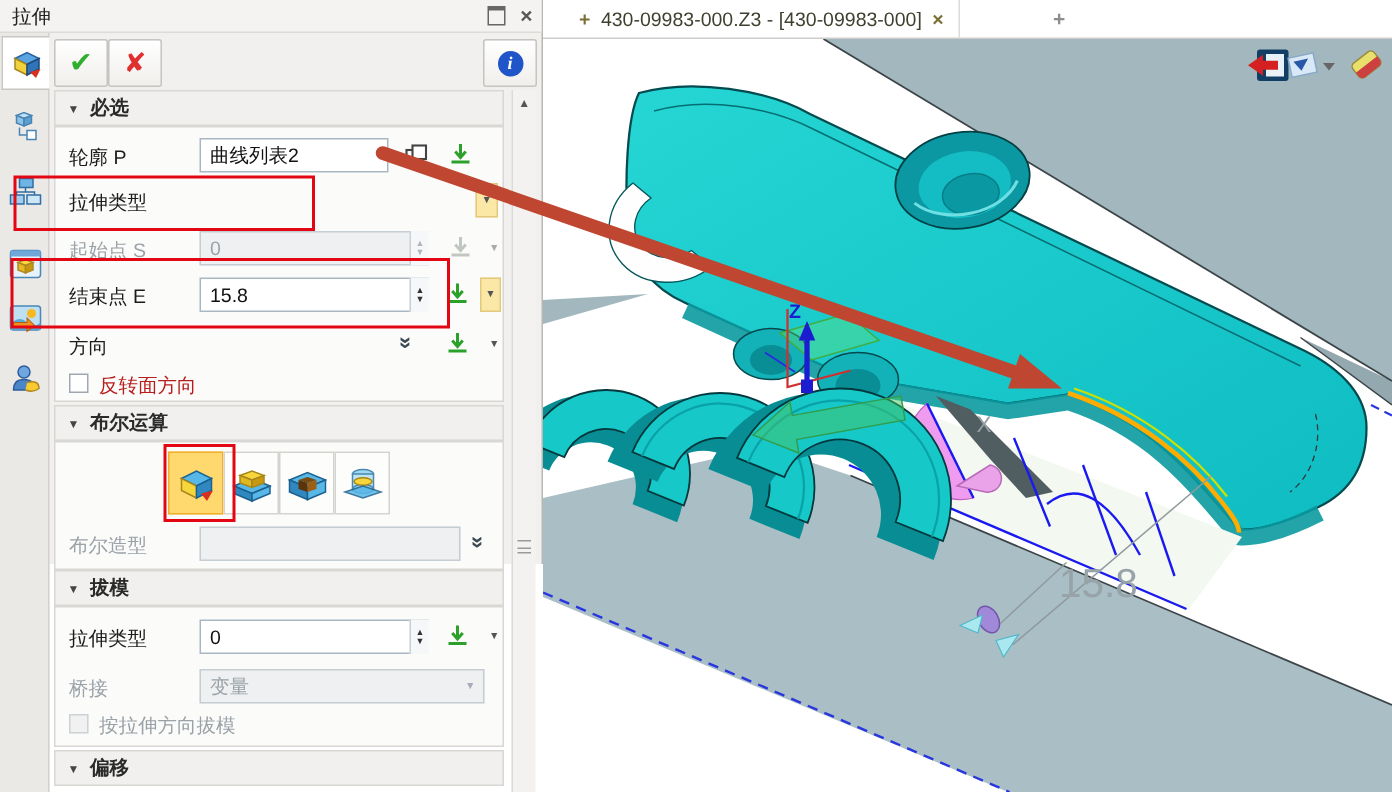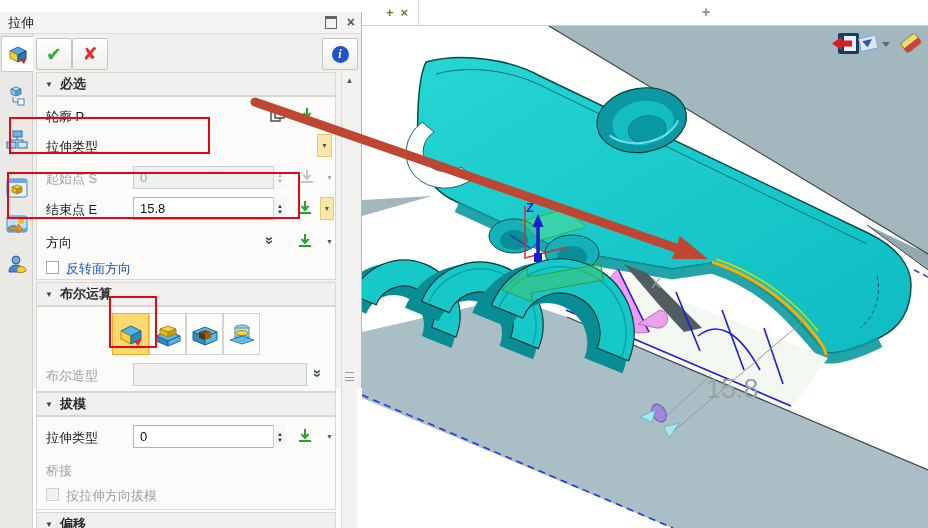--- a/index.html
+++ b/index.html
@@ -1,20 +1,20 @@
 <!DOCTYPE html>
 <html><head>
 <meta charset="utf-8">
 <style>
   html,body{margin:0;padding:0;width:928px;height:528px;overflow:hidden;background:#fff;
     font-family:"Liberation Sans","DejaVu Sans",sans-serif;-webkit-font-smoothing:antialiased;}
   #stage{position:relative;width:928px;height:528px;}
 
   
-  .panel{position:absolute;left:0;top:12px;width:362px;height:376px;background:#f1f0ee;border-right:1px solid #b9b7b4;box-sizing:border-box;}
+  .panel{position:absolute;left:0;top:0;width:362px;height:376px;background:#f1f0ee;border-right:1px solid #b9b7b4;box-sizing:border-box;}
   .titlebar{position:absolute;left:0;top:0;width:100%;height:22px;background:#f4f3f1;border-bottom:1px solid #dddbd8;display:flex;align-items:center;font-size:13px;color:#222;padding-left:8px;box-sizing:border-box;}
   .title-ctrls{position:absolute;right:6px;top:3px;display:flex;gap:10px;align-items:center;color:#555;}
   .restore-box{width:10px;height:9px;border:1px solid #666;border-top:3px solid #666;display:inline-block;}
   .close-glyph{font-size:14px;font-weight:bold;color:#555;line-height:14px;}
   .toolstrip{position:absolute;left:0;top:22px;width:33px;height:506px;background:#ebe9e6;border-right:1px solid #d3d1cd;box-sizing:border-box;}
   .strip-icon{position:absolute;left:3px;width:28px;height:28px;display:flex;align-items:center;justify-content:center;}
   .strip-icon.active{left:1px;width:31px;height:34px;background:#fff;border:1px solid #c9c7c3;border-right:none;}
   .btn{position:absolute;top:26px;width:34px;height:30px;background:linear-gradient(#ffffff,#f0efec);border:1px solid #c6c4c0;border-radius:2px;display:flex;align-items:center;justify-content:center;font-size:19px;font-weight:bold;}
   .btn.ok{left:36px;color:#2fae2f;}
   .btn.cancel{left:72px;color:#e02f2f;font-size:18px;}
@@ -27,21 +27,21 @@
   .lbl.dis{color:#9aa2a8;}
   .field{position:absolute;height:23px;background:#fff;border:1px solid #a9b7c3;box-sizing:border-box;display:flex;align-items:center;padding-left:6px;font-size:13px;color:#111;}
   .field.dis{background:#eef0f1;border-color:#c5cdd2;color:#9aa2a8;}
   .spin{position:absolute;width:13px;height:23px;display:flex;flex-direction:column;align-items:center;justify-content:center;font-size:6px;line-height:6px;color:#333;border-left:1px solid #c8d0d6;background:#f6f7f8;box-sizing:border-box;}
   .spin.dis{color:#b0b6ba;}
   .caret{position:absolute;width:15px;height:23px;display:flex;align-items:center;justify-content:center;font-size:7px;color:#555;box-sizing:border-box;}
   .caret.hl{background:#fbe8a6;border:1px solid #e3c97e;}
   .chev{position:absolute;font-size:15px;font-weight:bold;color:#3c4a55;transform:rotate(90deg);}
   .chk{position:absolute;width:13px;height:13px;background:#fff;border:1px solid #9fa8b0;box-sizing:border-box;}
   .chk.dis{background:#f1f1f1;border-color:#ccd2d6;}
-  .chklbl{position:absolute;font-size:13px;color:#1d4ed8;}
+  .chklbl{position:absolute;font-size:13px;color:#b91c1c;}
   .chklbl.dis{color:#9aa2a8;}
   .boolbtn{position:absolute;top:301px;width:35px;height:40px;background:#fdfdfc;border:1px solid #d5d3cf;display:flex;align-items:center;justify-content:center;}
   .boolbtn.sel{background:#ffd86e;border-color:#efae2e;}
   .scrollbar{position:absolute;right:4px;top:60px;width:16px;height:468px;background:#f3f2f0;border-left:1px solid #dddbd7;box-sizing:border-box;}
   .sb-up{position:absolute;top:4px;left:0;width:100%;text-align:center;font-size:8px;color:#555;}
   .sb-grip{position:absolute;top:300px;left:3px;width:9px;border-top:1px solid #999;padding-top:2px;}
   .sb-grip i{display:block;border-top:1px solid #999;margin-top:2px;}
 
   
   .redbox{position:absolute;border:2px solid #e30613;z-index:60;pointer-events:none;}
@@ -131,20 +131,23 @@
       <span class="info-circle">i</span>
     </div>
 
     <div class="hdr" style="top:60px">
       <span class="tri">▼</span>
       <span>必选</span>
     </div>
     <div class="card" style="top:84px;height:184px"></div>
 
     <span class="lbl" style="top:96px">轮廓 P</span>
+    <div class="field" style="top:92px;left:133px;width:126px">
+      <span>曲线列表2</span>
+    </div>
     <span style="position:absolute;top:96px;left:270px">
       <svg width="16" height="14" viewBox="0 0 16 14">
         <rect x="1" y="4" width="9" height="9" fill="#fff" stroke="#444" stroke-width="1.4"></rect>
         <rect x="5" y="1" width="9" height="9" fill="#fff" stroke="#444" stroke-width="1.4"></rect>
       </svg>
     </span>
     <span style="position:absolute;top:94px;left:298px">
       <svg width="18" height="18" viewBox="0 0 18 18">
         <path d="M9 2v8M5.5 7 9 11l3.5-4" stroke="#2ba12b" stroke-width="2" fill="none"></path>
         <path d="M3 14h12" stroke="#2ba12b" stroke-width="2"></path>
@@ -265,20 +268,24 @@
     </span>
     <span style="position:absolute;top:415px;left:296px">
       <svg width="18" height="18" viewBox="0 0 18 18">
         <path d="M9 2v8M5.5 7 9 11l3.5-4" stroke="#2ba12b" stroke-width="2" fill="none"></path>
         <path d="M3 14h12" stroke="#2ba12b" stroke-width="2"></path>
       </svg>
     </span>
     <span class="caret" style="top:413px;left:322px">▼</span>
 
     <span class="lbl dis" style="top:450px">桥接</span>
+    <div class="field dis" style="top:446px;left:133px;width:190px">
+      <span>变量</span>
+      <span style="position:absolute;right:5px;font-size:7px;color:#aab">▼</span>
+    </div>
 
     <span class="chk dis" style="top:476px;left:46px"></span>
     <span class="chklbl dis" style="top:475px;left:66px">按拉伸方向拔模</span>
 
     <div class="hdr" style="top:500px">
       <span class="tri">▼</span>
       <span>偏移</span>
     </div>
 
     <div class="scrollbar">
@@ -286,20 +293,21 @@
       <span class="sb-grip">
           <i></i>
           <i></i>
         </span>
     </div>
   </div>
 
   <div class="tabbar">
     <div class="tab">
       <span class="plus">+</span>
+      <span>430-09983-000.Z3 - [430-09983-000]</span>
       <span class="x">×</span>
     </div>
     <span class="newtab">+</span>
   </div>
 
   <div class="viewport">
     <svg width="566" height="502" viewBox="0 0 566 502">
       <defs>
         <linearGradient id="tealGrad" x1="0" y1="0" x2="1" y2="1">
           <stop offset="0" stop-color="#25d6d4"></stop>

